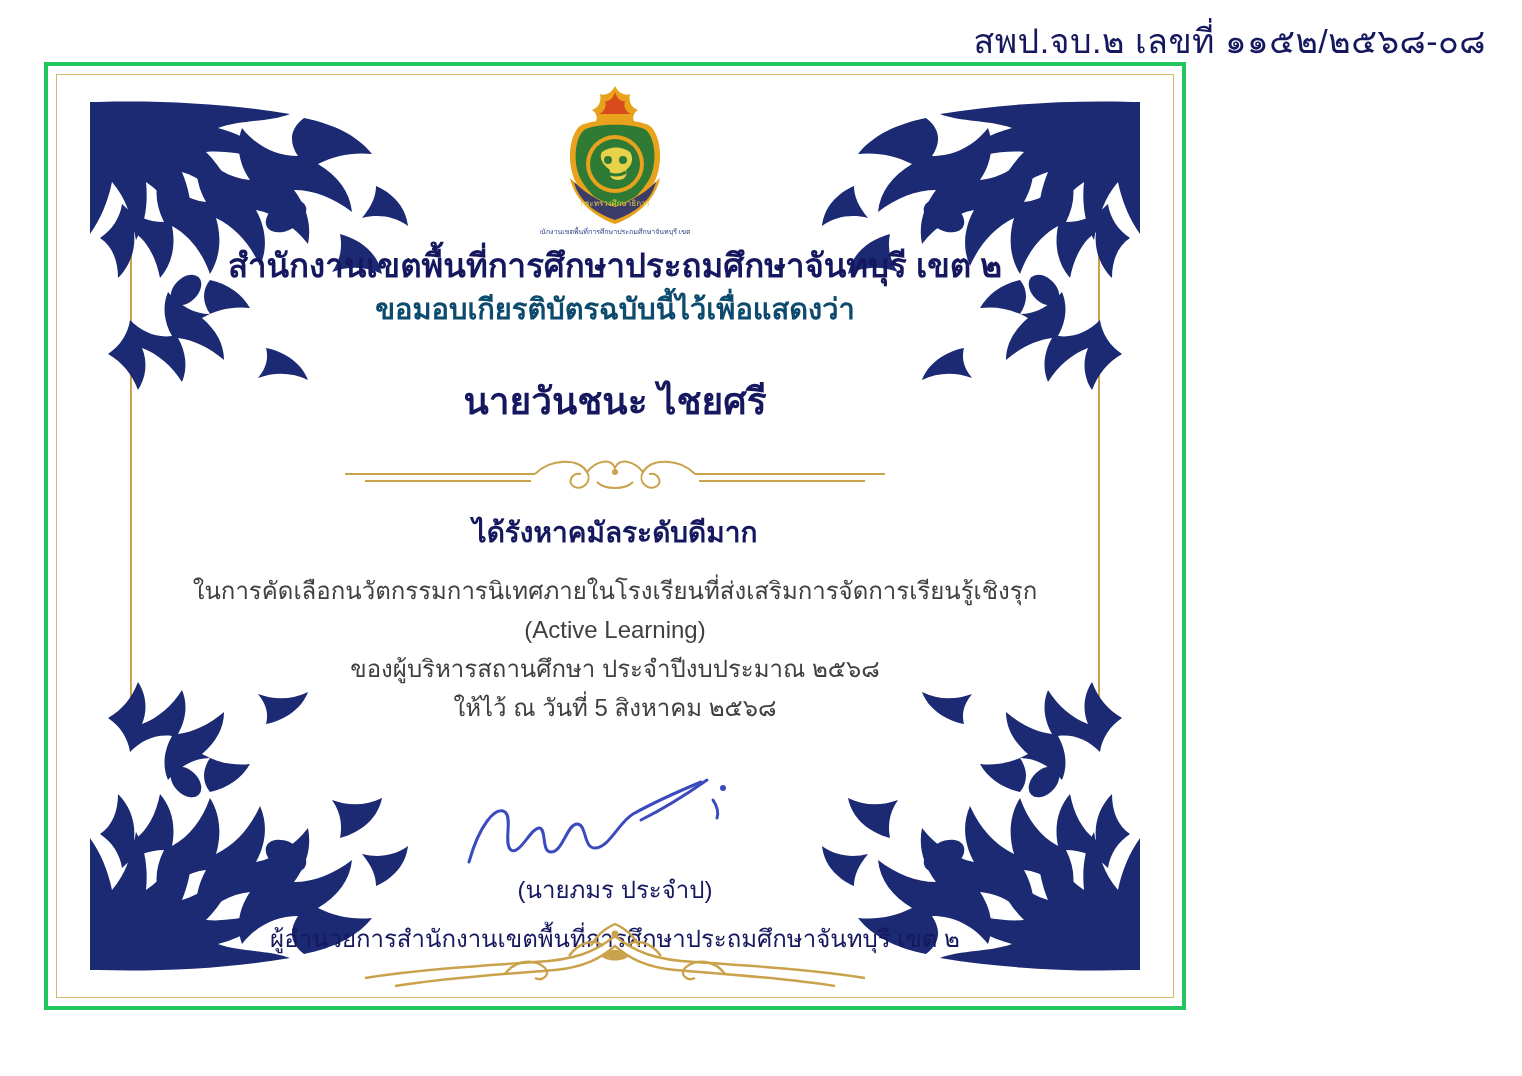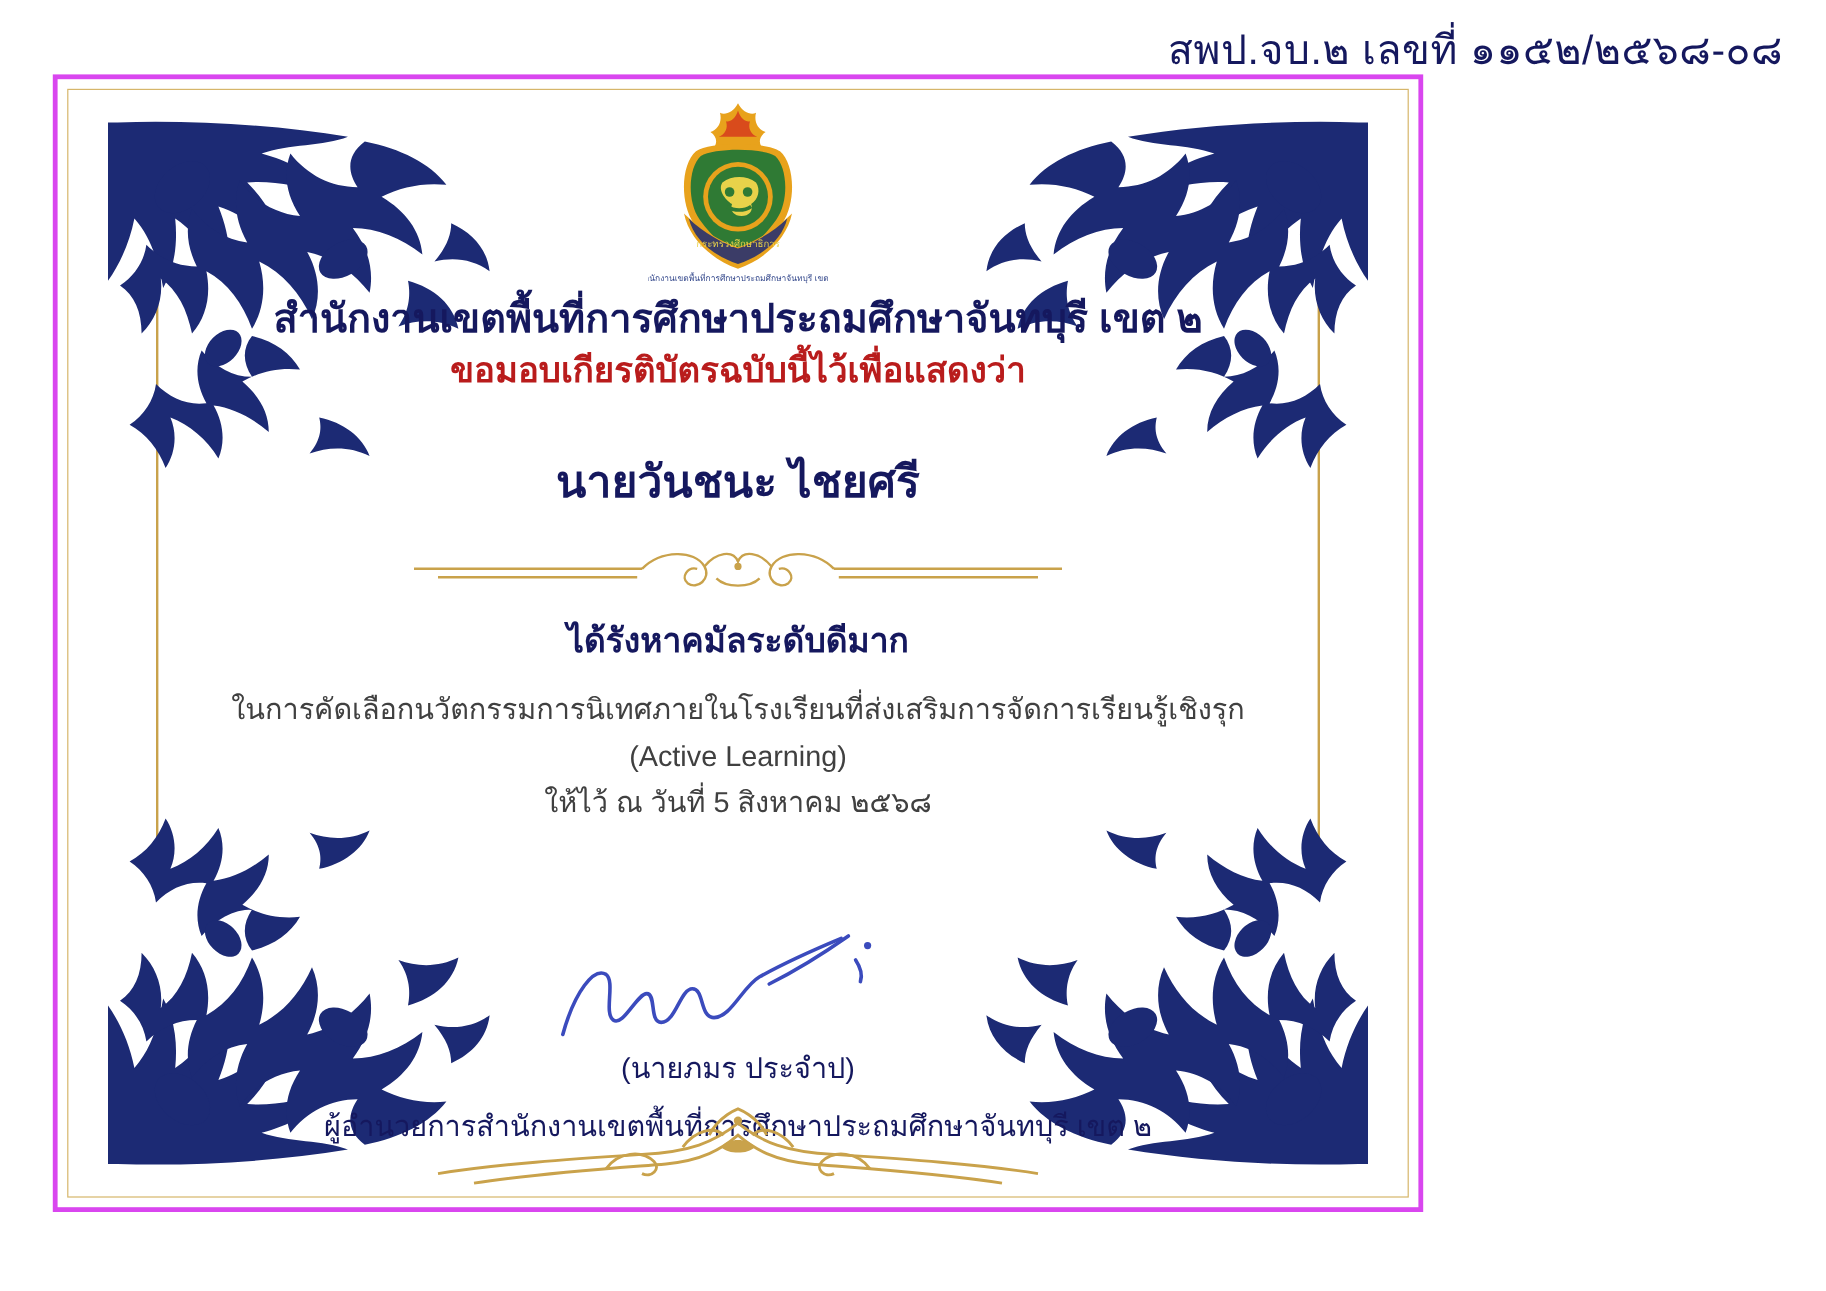--- a/index.html
+++ b/index.html
@@ -27,21 +27,21 @@
     white-space: nowrap;
   }
 
   
   .cert-frame {
     position: absolute;
     left: 44px;
     top: 62px;
     width: 1142px;
     height: 948px;
-    border: 4px solid #d946ef;
+    border: 4px solid #22c55e;
     box-sizing: border-box;
     background: #fff;
   }
   .cert-frame::after {
     content: "";
     position: absolute;
     left: 8px;
     top: 8px;
     right: 8px;
     bottom: 8px;
@@ -91,21 +91,21 @@
   }
   .org-line {
     font-size: 33px;
     font-weight: bold;
     color: #15185e;
     line-height: 1.34;
   }
   .award-intro {
     font-size: 29px;
     font-weight: bold;
-    color: #b91c1c;
+    color: #0c4a6e;
     margin-top: 2px;
     line-height: 1.34;
   }
   .recipient {
     font-size: 37px;
     font-weight: bold;
     color: #15185e;
     margin-top: 42px;
   }
 
@@ -266,20 +266,21 @@
         <path d="M252 24 C 262 12, 276 10, 280 20 C 284 10, 298 12, 308 24"></path>
         <path d="M262 34 C 270 42, 290 42, 298 34"></path>
       </g>
       <circle cx="280" cy="24" r="3" fill="#c9a24b"></circle>
     </svg>
 
     <div class="award-level">ได้รังหาคมัลระดับดีมาก</div>
 
     <div class="detail">
       <span class="ln">ในการคัดเลือกนวัตกรรมการนิเทศภายในโรงเรียนที่ส่งเสริมการจัดการเรียนรู้เชิงรุก (Active Learning)</span>
+      <span class="ln">ของผู้บริหารสถานศึกษา ประจำปีงบประมาณ ๒๕๖๘</span>
       <span class="ln">ให้ไว้ ณ วันที่ 5 สิงหาคม ๒๕๖๘</span>
     </div>
   </div>
 
   <div class="signature-area">
     <svg class="sig-mark" viewBox="0 0 320 110">
       <g fill="none" stroke="#3b4bbd" stroke-width="3" stroke-linecap="round">
         <path d="M14 96 C 24 60, 40 40, 50 46 C 58 52, 48 78, 56 84 C 64 90, 76 62, 84 62 C 92 62, 86 86, 96 86 C 108 86, 112 58, 122 58 C 132 58, 128 82, 140 82 C 154 82, 164 56, 178 48 C 196 38, 222 26, 246 16"></path>
         <path d="M186 54 C 206 44, 232 28, 252 14"></path>
         <path d="M258 34 C 262 40, 264 46, 262 52"></path>

